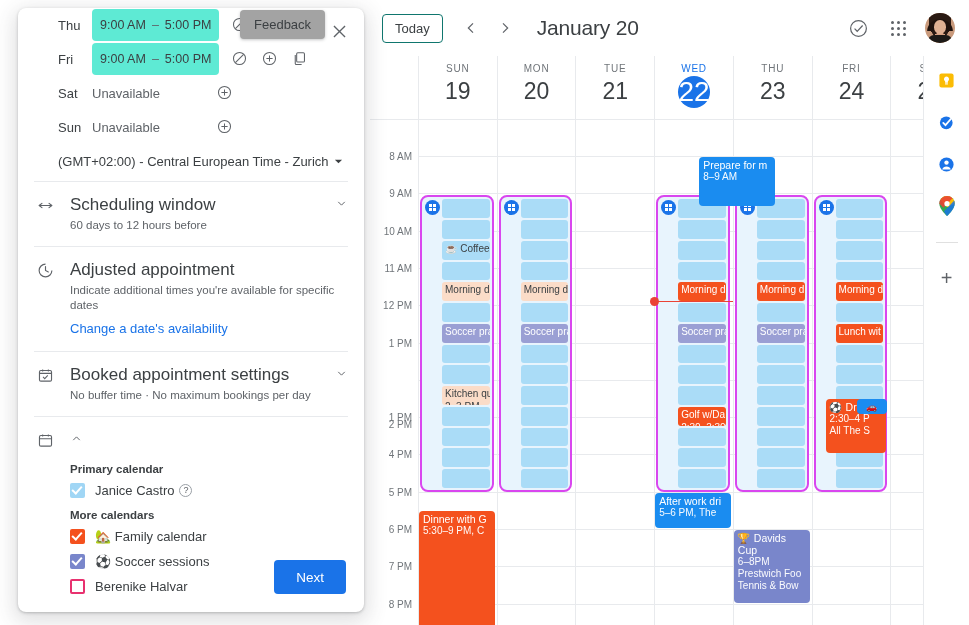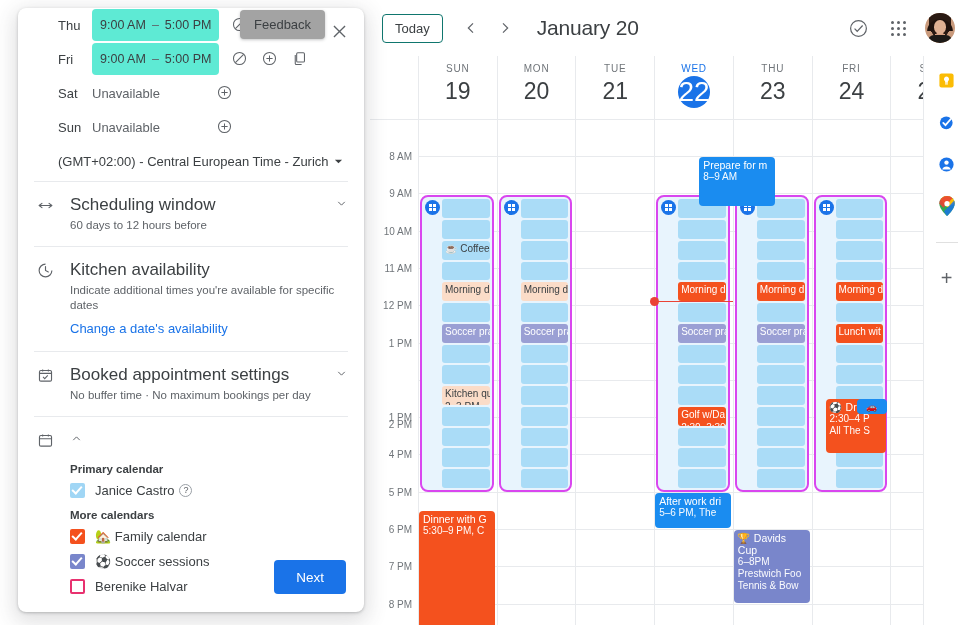--- a/index.html
+++ b/index.html
@@ -619,21 +619,21 @@
       <div class="sep"></div>
 
       <div class="sec" style="padding-bottom:6px;">
         <div class="lic">
           <svg width="17" height="17" viewBox="0 0 24 24">
               <path d="M12 3a9 9 0 109 9" fill="none" stroke="#5f6368" stroke-width="1.6"></path>
               <path d="M12 6.5V12l4 2" fill="none" stroke="#5f6368" stroke-width="1.6" stroke-linecap="round"></path>
             </svg>
         </div>
         <div class="body">
-          <div class="ttl">Kitchen availability</div>
+          <div class="ttl">Adjusted appointment</div>
           <div class="sub">Indicate additional times you're available for specific dates</div>
         </div>
       </div>
       <div class="linkrow">
         <a>Change a date's availability</a>
       </div>
       <div class="sep"></div>
 
       <div class="sec">
         <div class="lic">

